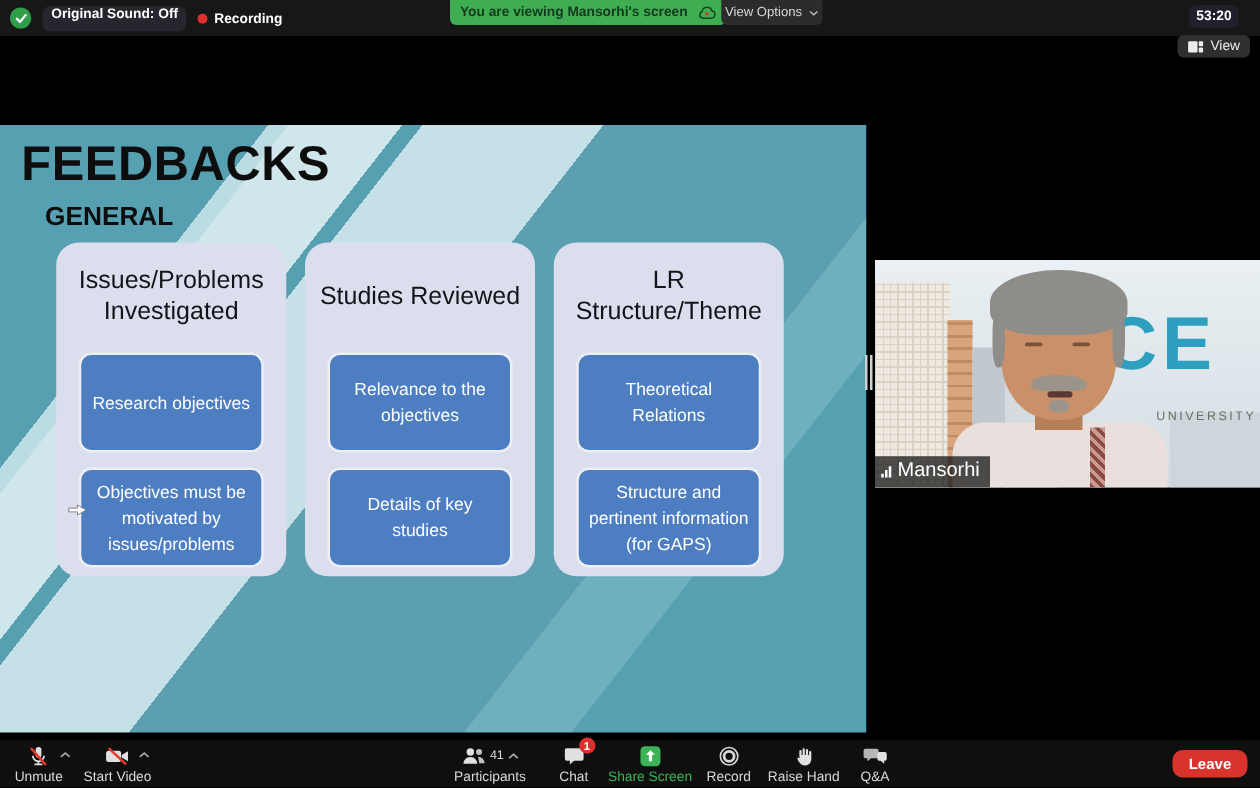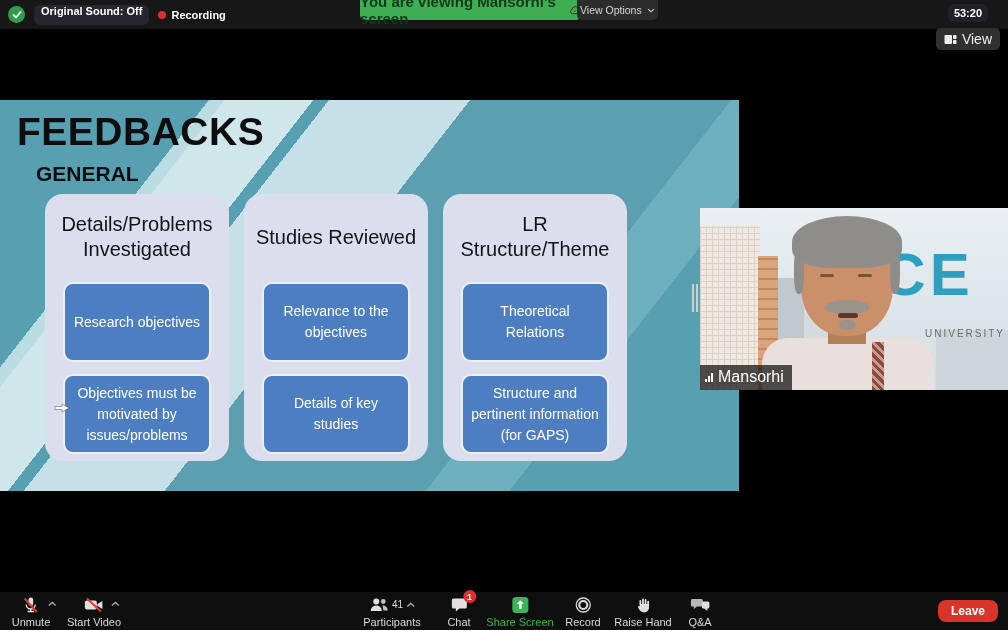--- a/index.html
+++ b/index.html
@@ -8,38 +8,38 @@
 
   
   .topbar{position:absolute;left:0;top:0;width:1008px;height:29px;background:#171717;}
   .tb-left{position:absolute;left:8px;top:0;height:29px;display:flex;align-items:center;gap:9px;}
   .shield{width:17px;height:17px;border-radius:50%;background:#2f9e49;display:flex;align-items:center;justify-content:center;}
   .sound-btn{background:#26262e;border-radius:6px;height:20px;display:flex;align-items:center;gap:6px;padding:0 7px;color:#fff;font-size:11px;font-weight:bold;cursor:default;flex-direction:column;}
   .sound-btn .divider{width:1px;height:12px;background:#4a4a52;}
   .recording{display:flex;align-items:center;gap:5px;color:#fff;font-size:11px;font-weight:bold;}
   .rec-dot{width:8px;height:8px;border-radius:50%;background:#e02d2d;}
   .banner{position:absolute;left:360px;top:0;width:221px;height:20px;background:#3fae53;border-radius:0 0 5px 5px;
-          display:flex;align-items:center;justify-content:center;gap:8px;font-size:15px;font-weight:bold;color:#123a1c;}
+          display:flex;align-items:center;justify-content:center;gap:8px;font-size:11px;font-weight:bold;color:#123a1c;}
   .view-options{position:absolute;left:577px;top:0;height:20px;background:#2c2c2c;border-radius:0 0 5px 5px;
           display:flex;align-items:center;gap:5px;padding:0 3px;color:#d6d6d6;font-size:10.5px;}
   .tb-right{position:absolute;right:8px;top:4px;display:flex;gap:6px;align-items:center;flex-direction:column;}
   .timer{background:#20202a;border-radius:5px;padding:3px 6px;color:#fff;font-size:11px;font-weight:bold;}
-  .view-btn{background:#303030;border-radius:5px;padding:3px 8px;color:#ededed;font-size:14px;display:flex;align-items:center;gap:5px;}
+  .view-btn{background:#303030;border-radius:5px;padding:3px 8px;color:#ededed;font-size:11px;display:flex;align-items:center;gap:5px;}
 
   
-  .slide{position:absolute;left:0;top:100px;width:693px;height:391px;
+  .slide{position:absolute;left:0;top:100px;width:693px;height:486px;
     background:linear-gradient(128deg,
       #57a0b2 0%, #57a0b2 20%,
       #bcdce3 20%, #bcdce3 21.5%,
       #cfe6ea 21.5%, #cfe6ea 30%,
       #57a0b2 30%, #57a0b2 31.5%,
       #c5e1e7 31.5%, #c5e1e7 45%,
       #5b9fb0 45%, #5b9fb0 70%,
       #6fb0bf 70%, #6fb0bf 78%,
-      #57a0b2 78%);padding-left:46px;}
+      #57a0b2 78%);}
   .slide-title{position:absolute;left:17px;top:10px;font-size:39px;font-weight:800;color:#0d0d0d;letter-spacing:.5px;}
   .slide-subtitle{position:absolute;left:36px;top:62px;font-size:21px;font-weight:800;color:#0d0d0d;}
   .cards{position:absolute;left:45px;top:94px;display:flex;gap:15px;}
   .card{width:184px;background:#dbdeed;border-radius:18px;padding:10px 0 6px;box-sizing:border-box;}
   .card-title{height:66px;display:flex;align-items:center;justify-content:center;text-align:center;
               font-size:20px;color:#141418;line-height:1.25;padding:0 6px;}
   .card-item{margin:12px 18px 1px;height:80px;background:#4d7ec2;border:2px solid #edeff7;border-radius:10px;
              color:#fff;font-size:14px;line-height:1.5;display:flex;align-items:center;justify-content:center;
              text-align:center;padding:4px 8px;box-sizing:border-box;}
   .cursor{position:absolute;left:53px;top:302px;}
@@ -140,21 +140,21 @@
     </div>
   </div>
 </div>
 
 <div class="slide">
   <div class="slide-title">FEEDBACKS</div>
   <div class="slide-subtitle">GENERAL</div>
 
   <div class="cards">
     <div class="card">
-      <div class="card-title">Details/Problems Investigated</div>
+      <div class="card-title">Issues/Problems Investigated</div>
       <div class="card-item">Research objectives</div>
       <div class="card-item">Objectives must be motivated by issues/problems</div>
     </div>
     <div class="card">
       <div class="card-title">Studies Reviewed</div>
       <div class="card-item">Relevance to the objectives</div>
       <div class="card-item">Details of key studies</div>
     </div>
     <div class="card">
       <div class="card-title">LR Structure/Theme</div>

